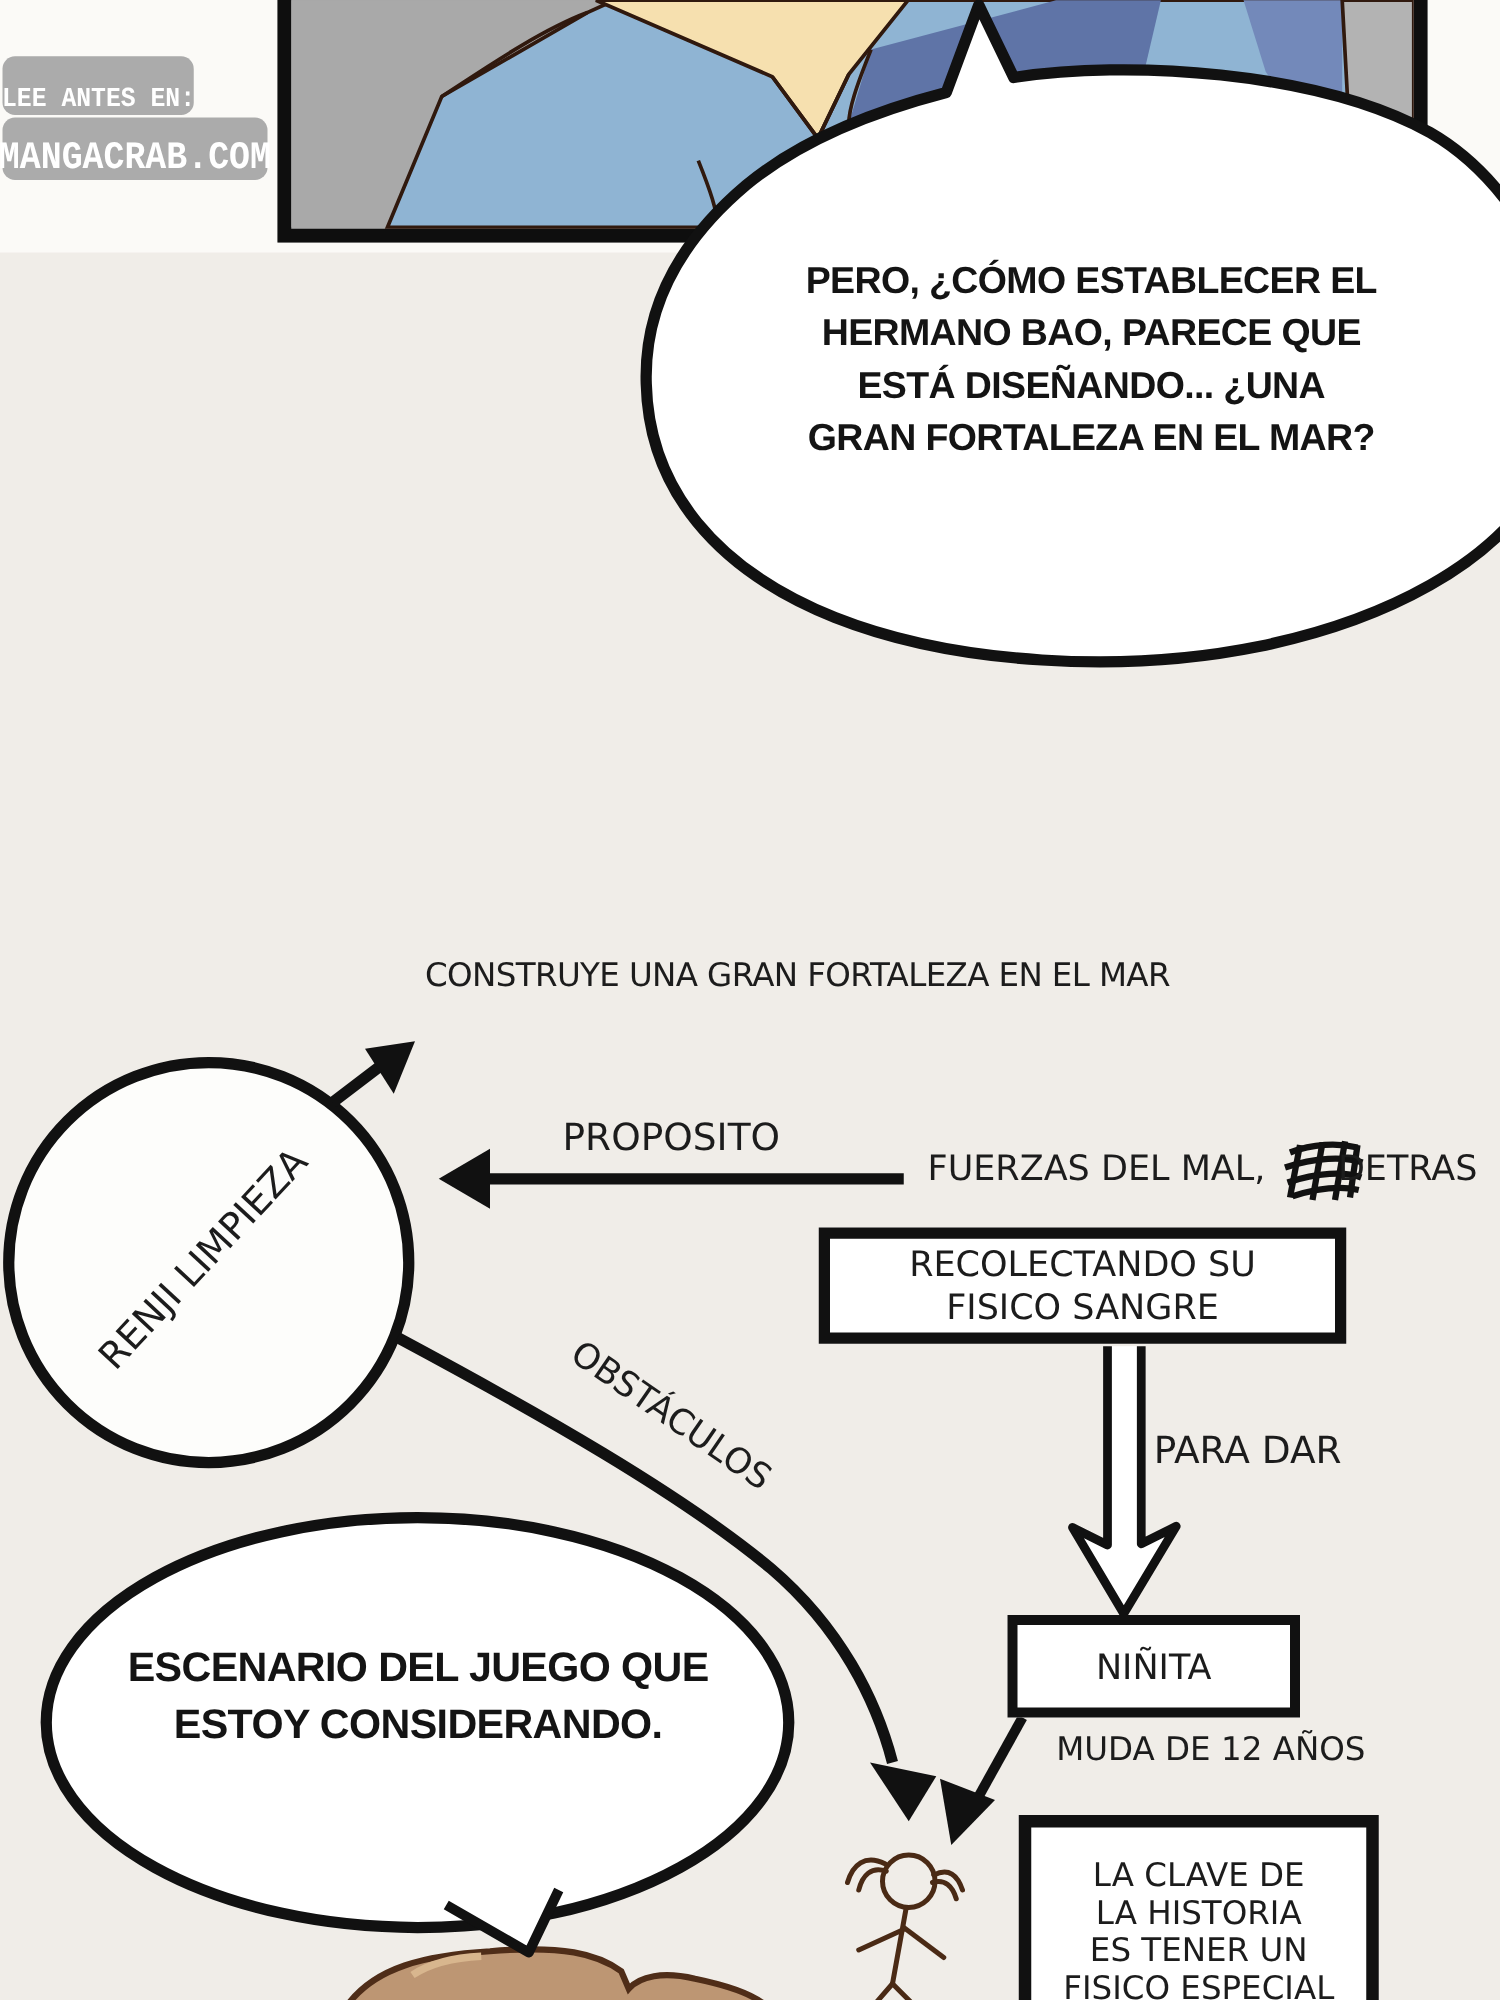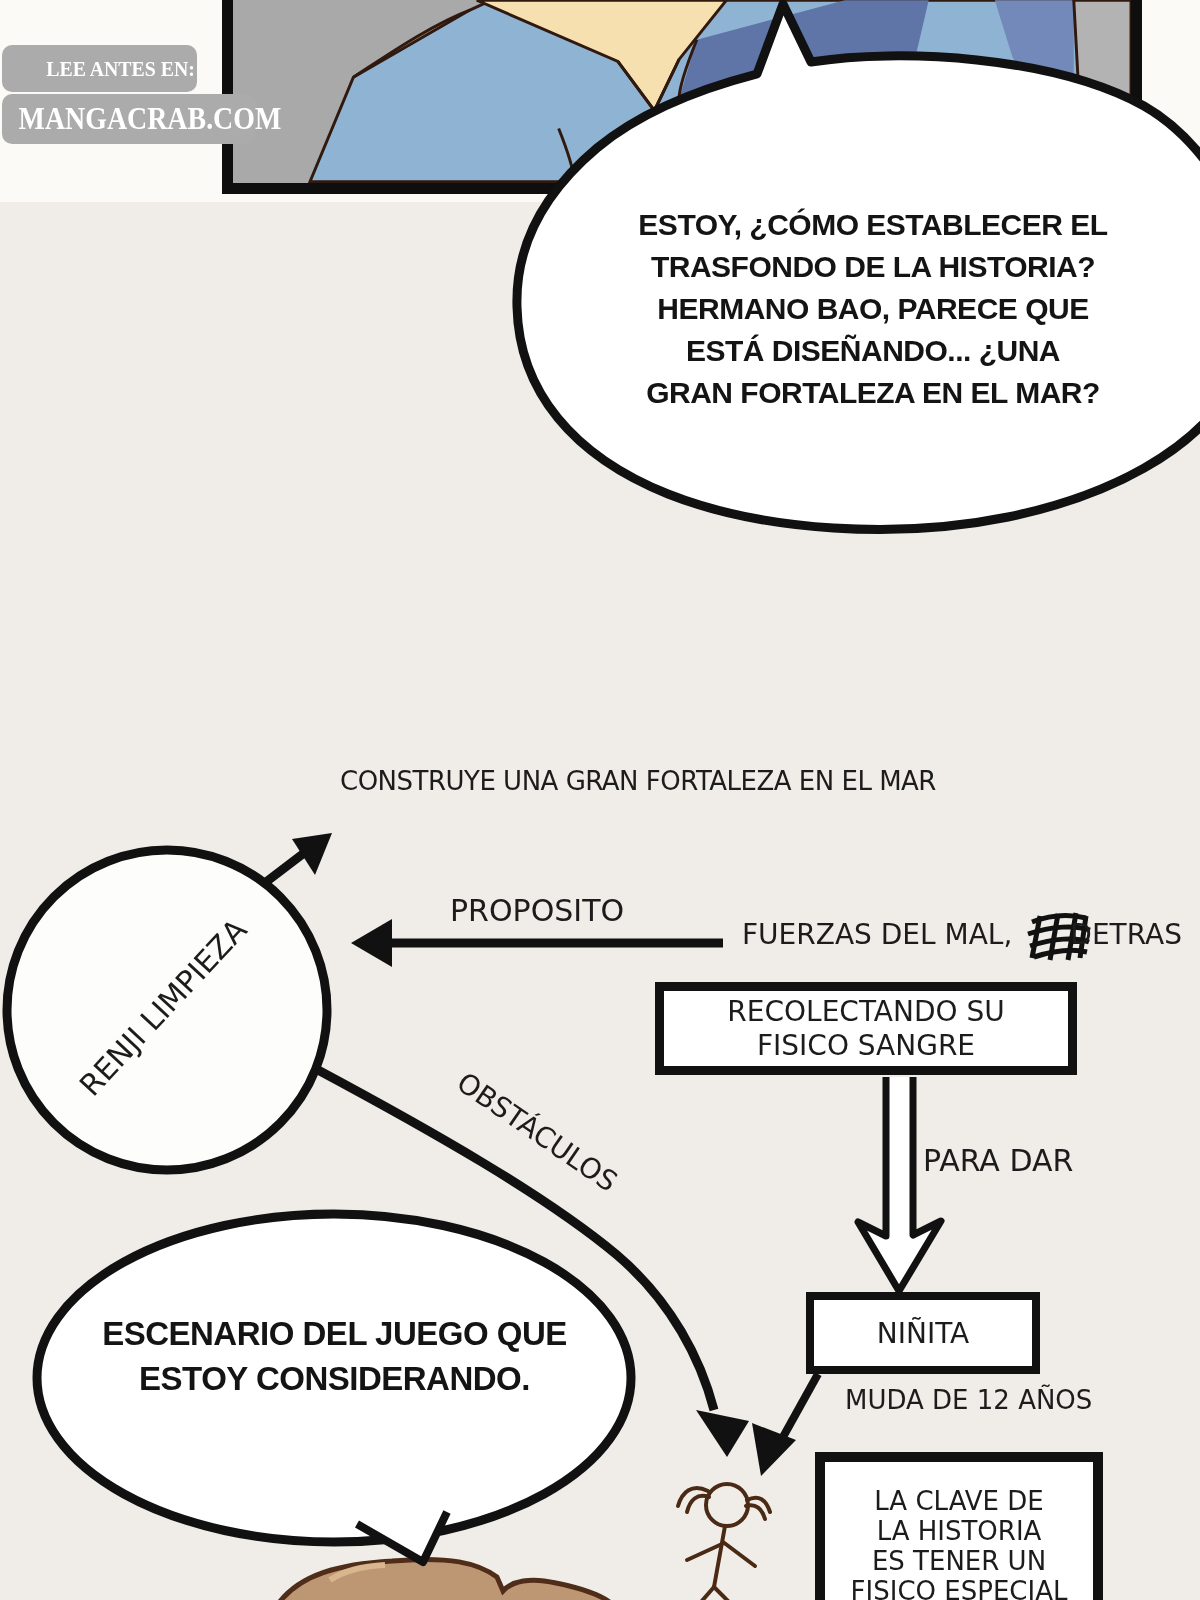--- a/index.html
+++ b/index.html
@@ -12,22 +12,22 @@
   html,body{margin:0;padding:0;}
   .page{position:relative;width:1200px;height:1600px;overflow:hidden;background:var(--page-bg);
         font-family:"DejaVu Sans",sans-serif;}
   .top-strip{position:absolute;left:0;top:0;width:1200px;height:202px;background:var(--page-top-bg);z-index:0;}
   .panel{position:absolute;left:222px;top:-12px;width:898px;height:184px;border:11px solid #0e0e0e;
          background:var(--panel-gray);z-index:1;}
   .panel svg{display:block;}
   .overlay{position:absolute;left:0;top:0;z-index:2;}
   .banner{position:absolute;left:2px;top:45px;z-index:4;}
   .banner-row{background:var(--banner-bg);color:var(--banner-text);border-radius:10px;
-              font-family:Liberation Serif, serif;font-weight:700;
-              display:flex;align-items:center;justify-content:center;padding-left:42px;}
+              font-family:Liberation Mono, monospace;font-weight:700;
+              display:flex;align-items:flex-end;justify-content:center;}
   .banner-row .squeeze{display:inline-block;transform:scaleX(.9);white-space:nowrap;}
   .banner-row1{width:153px;height:47px;font-size:22px;}
   .banner-row2{width:212px;height:50px;font-size:31px;margin-top:2px;}
   .label{position:absolute;white-space:nowrap;color:var(--text);z-index:3;
          font-family:"DejaVu Sans",sans-serif;}
   .bubble-text{position:absolute;text-align:center;color:var(--ink);z-index:3;
          font-family:"Liberation Sans",sans-serif;font-weight:700;}
   .bubble-text-top{left:598px;top:204px;width:550px;font-size:30px;line-height:42px;letter-spacing:-0.5px;}
   .bubble-text-bottom{left:62px;top:1311px;width:545px;font-size:33px;line-height:45px;letter-spacing:-0.5px;}
   .dbox{position:absolute;background:#fff;border:9px solid #111;box-sizing:border-box;z-index:3;
@@ -128,22 +128,21 @@
       <path d="M 723 1542 L 755 1566"></path>
       <path d="M 714 1587 L 701 1602"></path>
       <path d="M 714 1587 L 729 1602"></path>
     </g>
 
     <ellipse cx="334" cy="1378" rx="297" ry="164" style="fill:var(--bubble-fill)" stroke="#111" stroke-width="9"></ellipse>
     <path d="M 357 1524 L 423 1562 L 447 1512" style="fill:var(--bubble-fill)" stroke="#111" stroke-width="8" stroke-linejoin="round"></path>
   </svg>
 
   <div class="bubble-text bubble-text-top">
-    <div>ESTOY, ¿CÓMO ESTABLECER EL</div>
-    <div>TRASFONDO DE LA HISTORIA?</div>
+    <div>PERO, ¿CÓMO ESTABLECER EL</div>
     <div>HERMANO BAO, PARECE QUE</div>
     <div>ESTÁ DISEÑANDO... ¿UNA</div>
     <div>GRAN FORTALEZA EN EL MAR?</div>
   </div>
   <div class="bubble-text bubble-text-bottom">
     <div>ESCENARIO DEL JUEGO QUE</div>
     <div>ESTOY CONSIDERANDO.</div>
   </div>
 
   <div class="label lbl-goal">CONSTRUYE UNA GRAN FORTALEZA EN EL MAR</div>

